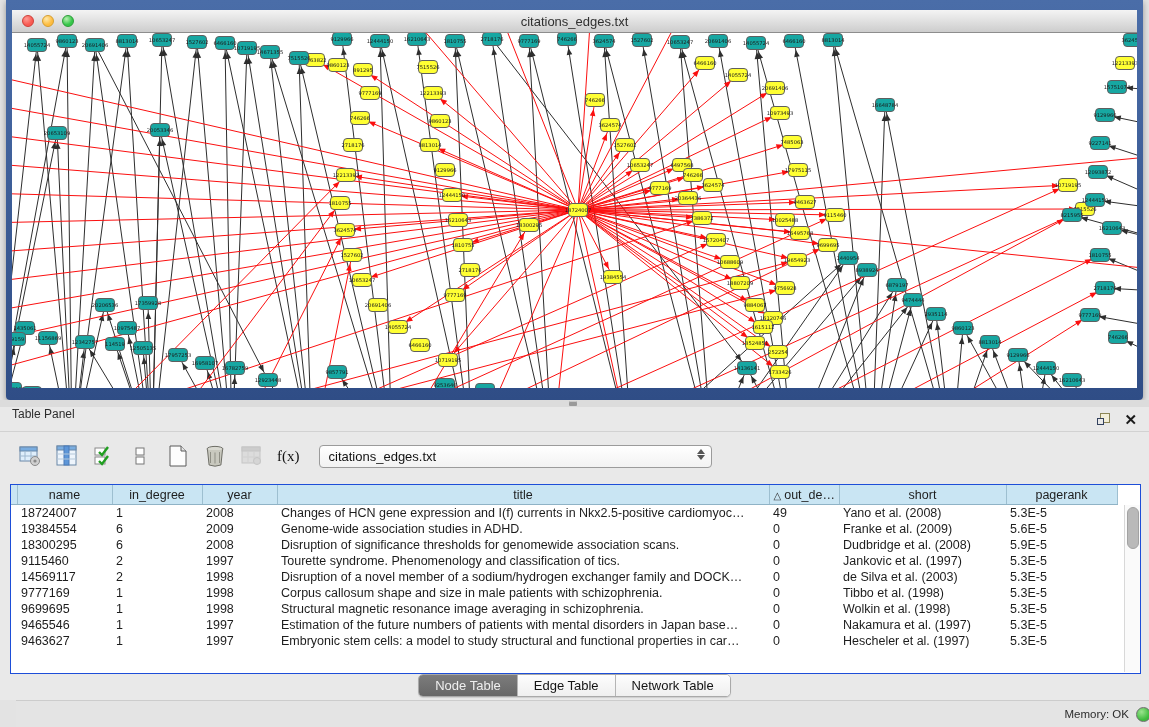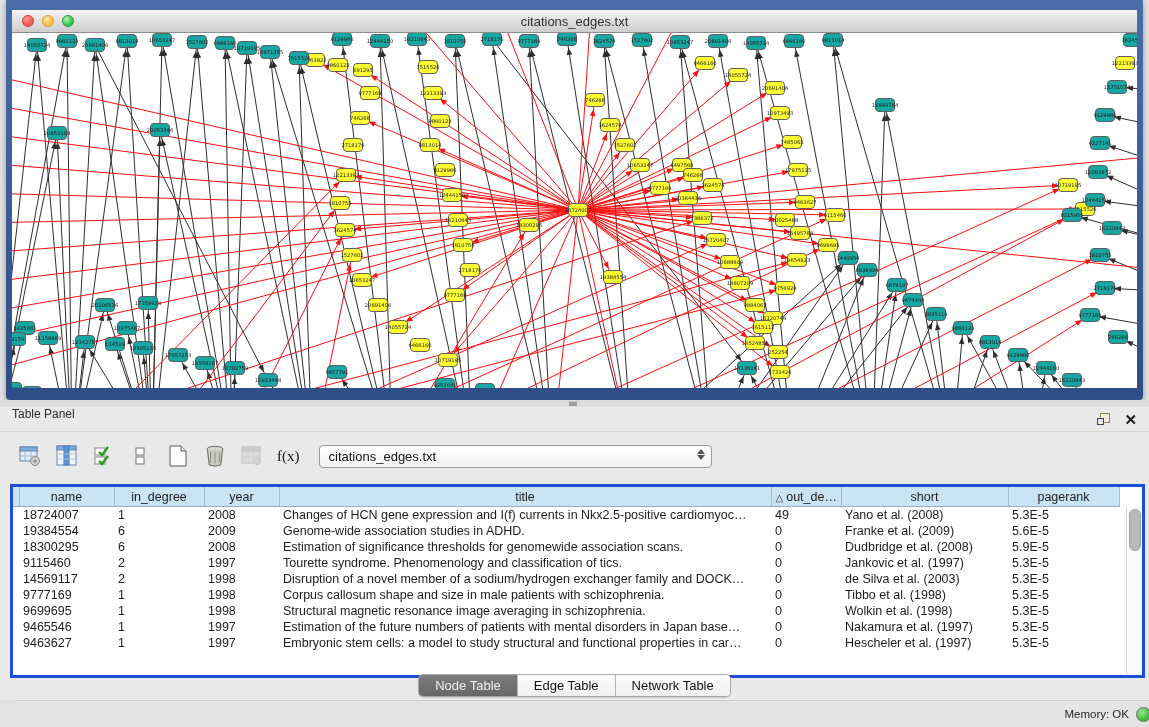--- a/index.html
+++ b/index.html
@@ -47,21 +47,21 @@
   .fx{font-family:"Liberation Serif",serif;font-size:15px;color:#111;}
   .combo{width:393px;height:23px;margin-left:6px;background:linear-gradient(#ffffff,#f2f2f2);
      border:1px solid #9b9b9b;border-radius:4px;display:flex;align-items:center;
      font-size:13px;color:#111;padding-left:9px;box-sizing:border-box;position:relative;}
   .combo .arrows{position:absolute;right:6px;top:3px;display:flex;flex-direction:column;gap:1px;}
   .combo .arrows i{width:0;height:0;border-left:4px solid transparent;border-right:4px solid transparent;}
   .combo .arrows i.up{border-bottom:5px solid #555;}
   .combo .arrows i.dn{border-top:5px solid #555;}
 
   .table-wrap{position:absolute;left:10px;top:77px;width:1129px;height:188px;
-     background:#ffffff;border:3px solid #1d4ed8;overflow:hidden;}
+     background:#ffffff;border:1px solid #1d4ed8;overflow:hidden;}
   table.data{border-collapse:collapse;table-layout:fixed;width:1106px;font-size:12.5px;color:#1d1d1d;}
   table.data th{background:#c9e5f3;border-right:1px solid #9dbfd0;border-bottom:1px solid #8fb3c6;
      font-weight:normal;font-size:12.5px;height:19px;padding:0 4px;text-align:center;
      overflow:hidden;white-space:nowrap;}
   table.data th.sorted{text-align:left;}
   table.data td{height:16px;padding:0 4px;white-space:nowrap;overflow:hidden;
      text-overflow:clip;}
   .sort-tri{font-size:10px;color:#333;margin-right:3px;}
   .vscroll{position:absolute;right:0;top:20px;width:15px;height:167px;background:#fafafa;
      border-left:1px solid #d8d8d8;}
@@ -1103,21 +1103,21 @@
               <td>Genome-wide association studies in ADHD.</td>
               <td>0</td>
               <td>Franke et al. (2009)</td>
               <td>5.6E-5</td>
             </tr>
             <tr>
               <td></td>
               <td>18300295</td>
               <td>6</td>
               <td>2008</td>
-              <td>Estimation of significance thresholds for genomewide association scans.</td>
+              <td>Disruption of significance thresholds for genomewide association scans.</td>
               <td>0</td>
               <td>Dudbridge et al. (2008)</td>
               <td>5.9E-5</td>
             </tr>
             <tr>
               <td></td>
               <td>9115460</td>
               <td>2</td>
               <td>1997</td>
               <td>Tourette syndrome. Phenomenology and classification of tics.</td>

